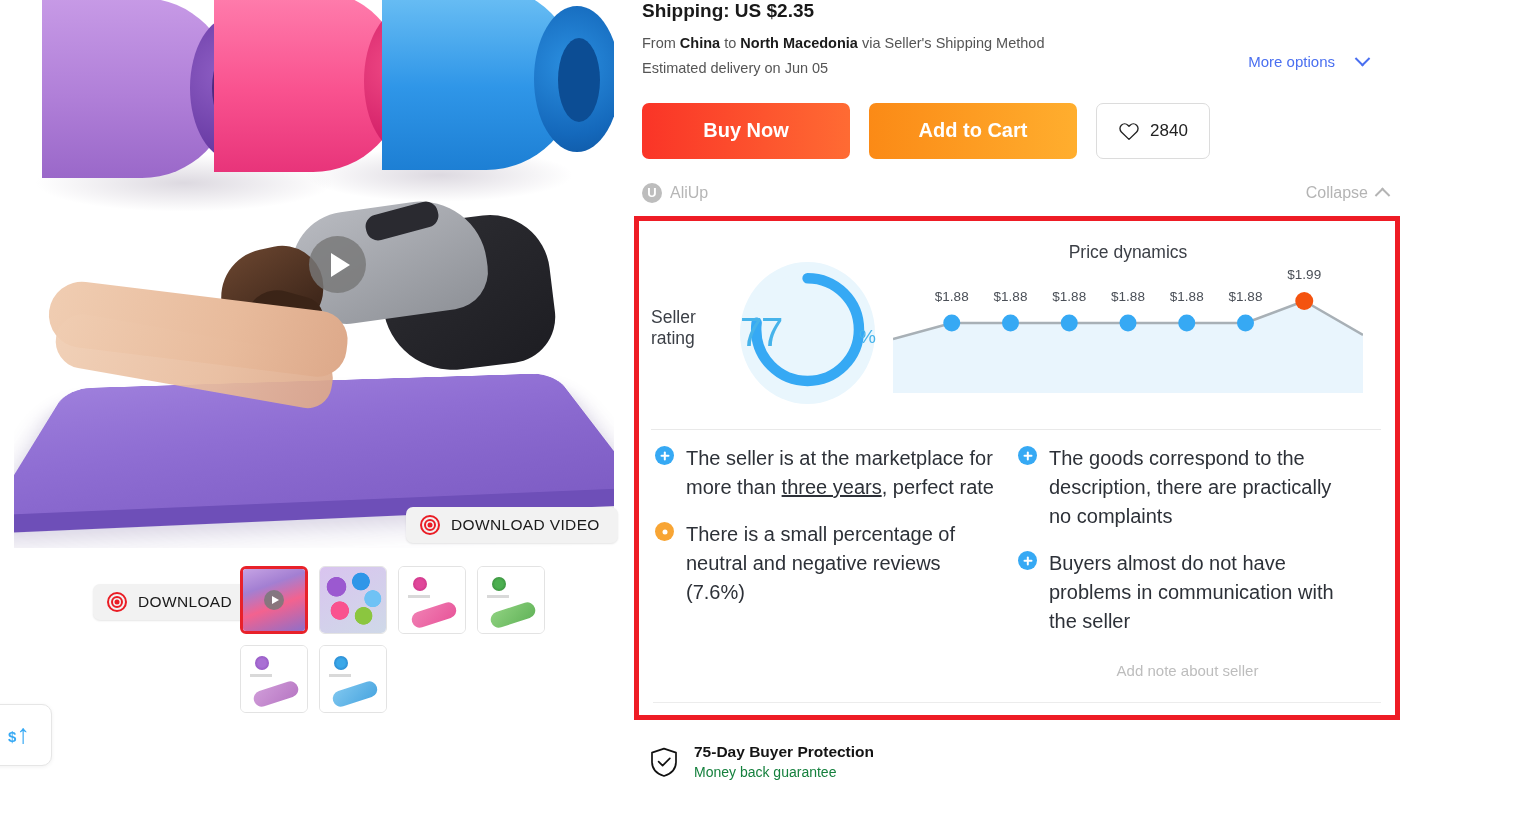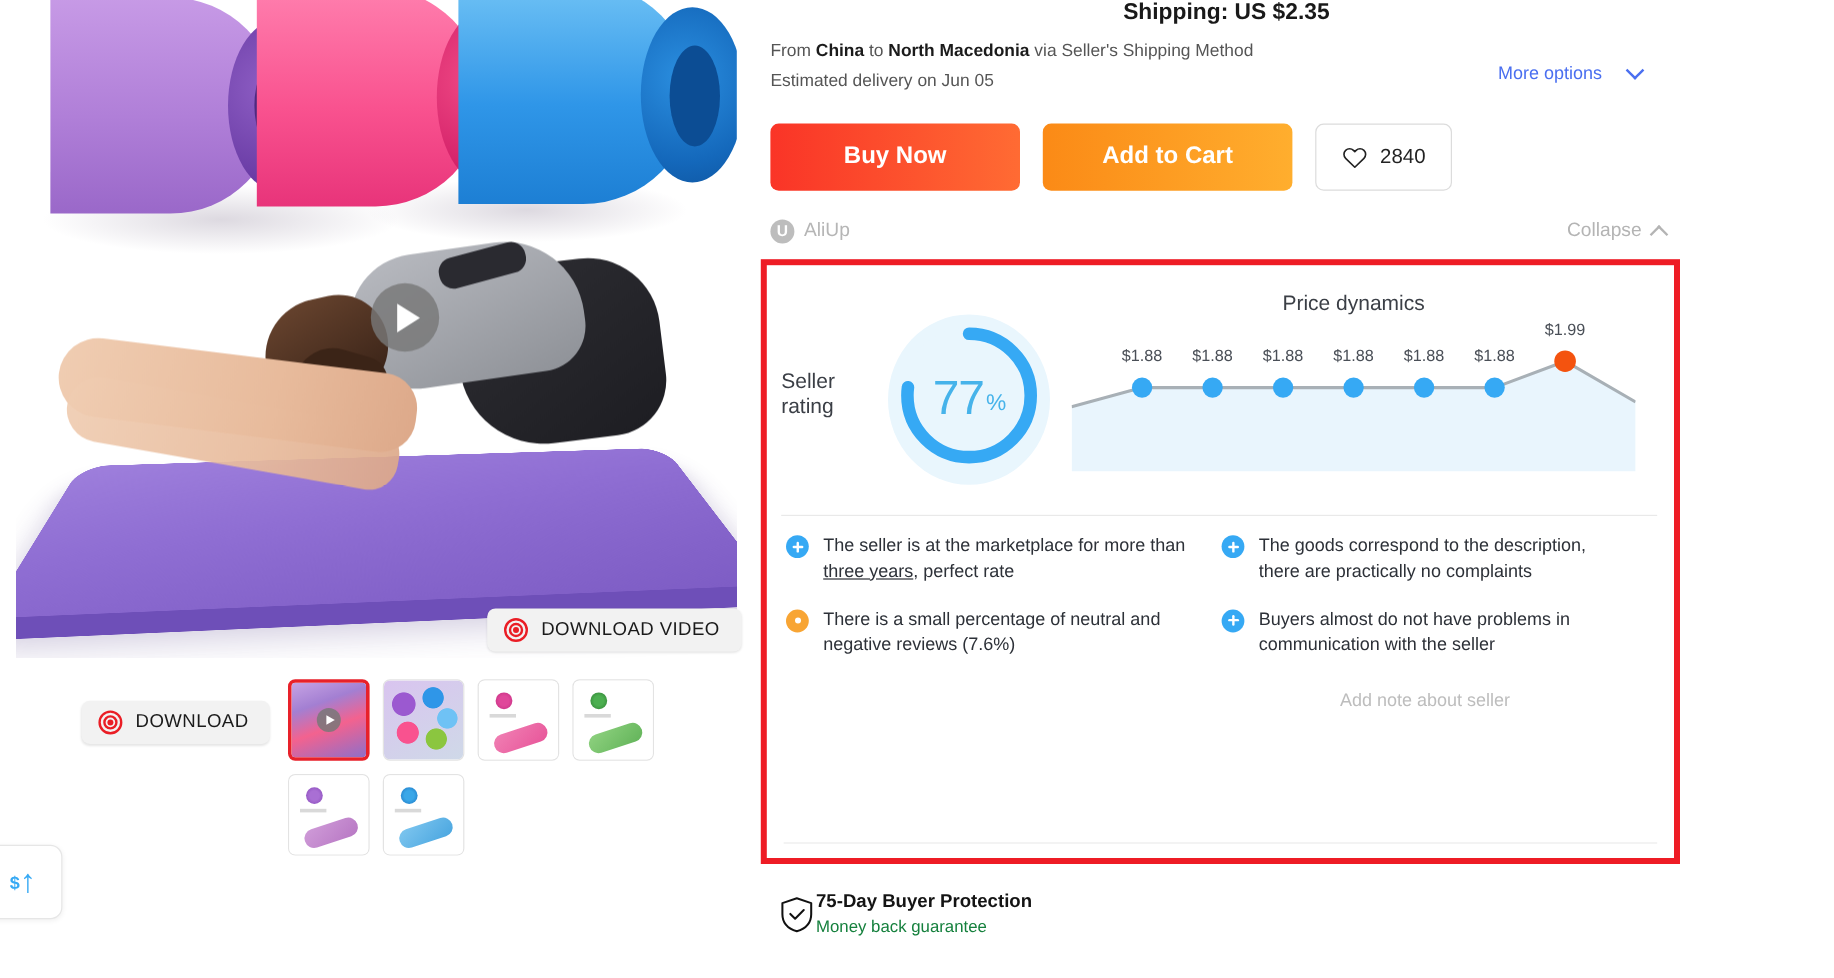--- a/index.html
+++ b/index.html
@@ -76,21 +76,21 @@
   }
 
   
   .dl-btn {
     position: absolute; display: inline-flex; align-items: center; gap: 11px;
     height: 36px; padding: 0 18px 0 14px; background: #f2f2f2; border-radius: 7px;
     font-size: 15.5px; letter-spacing: .35px; color: #1a1a1a; cursor: pointer;
     box-shadow: 0 1px 2px rgba(0,0,0,.10);
   }
   #download-video-button { left: 406px; top: 507px; }
-  #download-button { left: 68px; top: 584px; }
+  #download-button { left: 93px; top: 584px; }
   .target-icon { width: 20px; height: 20px; position: relative; flex: 0 0 20px; }
   .target-icon i {
     position:absolute; border-radius:50%; border: 2px solid #ea1d25; left:50%; top:50%; transform: translate(-50%,-50%);
   }
   .target-icon .r1 { width: 20px; height: 20px; }
   .target-icon .r2 { width: 12px; height: 12px; }
   .target-icon .r3 { width: 5px; height: 5px; background:#ea1d25; border:none; }
 
   
   #thumb-strip { position: absolute; left: 240px; top: 566px; width: 360px; }
@@ -118,21 +118,21 @@
     display: flex; align-items: center; justify-content: center; cursor: pointer;
     box-shadow: 0 1px 4px rgba(0,0,0,.06);
   }
   #price-tracker-widget .glyph { display:flex; align-items:flex-end; color:#36a9f4; }
   #price-tracker-widget .glyph .dollar { font-size: 15px; font-weight: 700; line-height: 1; margin-bottom: 2px; }
   #price-tracker-widget .glyph .up { font-size: 27px; line-height: .78; font-weight: 400; }
 
   
   #info-panel { position: absolute; left: 642px; top: 0; width: 760px; }
 
-  .shipping-title { font-size: 19px; font-weight: 700; color: #191919; margin: 0 0 9px; text-align: center; }
+  .shipping-title { font-size: 19px; font-weight: 700; color: #191919; margin: 0 0 9px; }
   .shipping-line { font-size: 14.5px; color: #555; line-height: 1.72; }
   .shipping-line b { color: #1b1b1b; font-weight: 700; }
 
   #more-options-link {
     position: absolute; right: 34px; top: 53px;
     display: inline-flex; align-items: center; gap: 22px;
     color: #4a6ff0; font-size: 15px; cursor: pointer;
   }
   .chev { display:inline-block; width: 11px; height: 11px; border-right: 2px solid currentColor; border-bottom: 2px solid currentColor; }
   .chev.down { transform: rotate(45deg) translate(-2px,-2px); }
@@ -171,21 +171,21 @@
 
   .widget-top { display: flex; height: 194px; }
   .rating-col { width: 224px; display: flex; flex-direction: row; align-items: center; padding-top: 13px; }
   .chart-col { flex: 1; display: flex; flex-direction: column; align-items: center; padding-top: 13px; position: relative; }
   .widget-heading { font-size: 17.5px; color: #3b3f46; margin: 0 0 10px; font-weight: 400; }
 
   .donut-wrap { position: relative; width: 142px; height: 142px; }
   .donut-wrap .halo { position:absolute; inset:0; border-radius:50%; background:#e9f6fd; }
   .donut-wrap svg { position: absolute; inset: 0; }
   .donut-label {
-    position:absolute; inset:0; display:flex; align-items:center; justify-content:center;
+    position:absolute; inset:0; display:flex; align-items:center; justify-content:space-between;
     color:#46b3ea; letter-spacing:-1px;
   }
   .donut-label .num { font-size: 40px; font-weight: 300; }
   .donut-label .pct { font-size: 19px; font-weight: 300; margin-left: 2px; margin-top: 9px; }
 
   .price-chart { position: relative; width: 470px; height: 140px; margin-top: 4px; }
   .price-chart svg { display:block; }
   .pt-label {
     position: absolute; font-size: 13.5px; color: #4a4f57; transform: translateX(-50%); white-space: nowrap;
   }
@@ -204,30 +204,30 @@
   .fact .bullet.plus::before, .fact .bullet.plus::after {
     content:""; position:absolute; background:#fff; left:50%; top:50%;
   }
   .fact .bullet.plus::before { width: 9px; height: 2.4px; transform: translate(-50%,-50%); border-radius:2px; }
   .fact .bullet.plus::after { width: 2.4px; height: 9px; transform: translate(-50%,-50%); border-radius:2px; }
   .fact .bullet.neutral { background: #f8a534; }
   .fact .bullet.neutral::after {
     content:""; position:absolute; left:50%; top:50%; width: 5px; height: 5px; border-radius:50%;
     background:#fff; transform: translate(-50%,-50%);
   }
-  .fact .txt { font-size: 15px; color: #2d3138; line-height: 1.45; }
+  .fact .txt { font-size: 20px; color: #2d3138; line-height: 1.45; }
   .fact .txt u { text-decoration: underline; }
 
   #add-note-link {
     text-align: center; color: #bdbdbd; font-size: 15px; cursor: pointer; margin-top: 26px;
   }
   .widget-bottom-rule { position:absolute; left: 14px; right: 14px; bottom: 12px; height: 1px; background: #ececec; }
 
   
-  #buyer-protection { position: absolute; left: 648px; top: 742px; display: flex; align-items: center; gap: 0; }
+  #buyer-protection { position: absolute; left: 648px; top: 742px; display: flex; align-items: center; gap: 14px; }
   .shield-icon { width: 32px; height: 32px; }
   .bp-title { font-size: 15.5px; font-weight: 700; color: #141414; line-height: 1.35; }
   .bp-sub { font-size: 14px; color: #15803d; line-height: 1.35; }
 </style>
 </head>
 <body>
 
 <div id="page">
 
   <div id="gallery">

